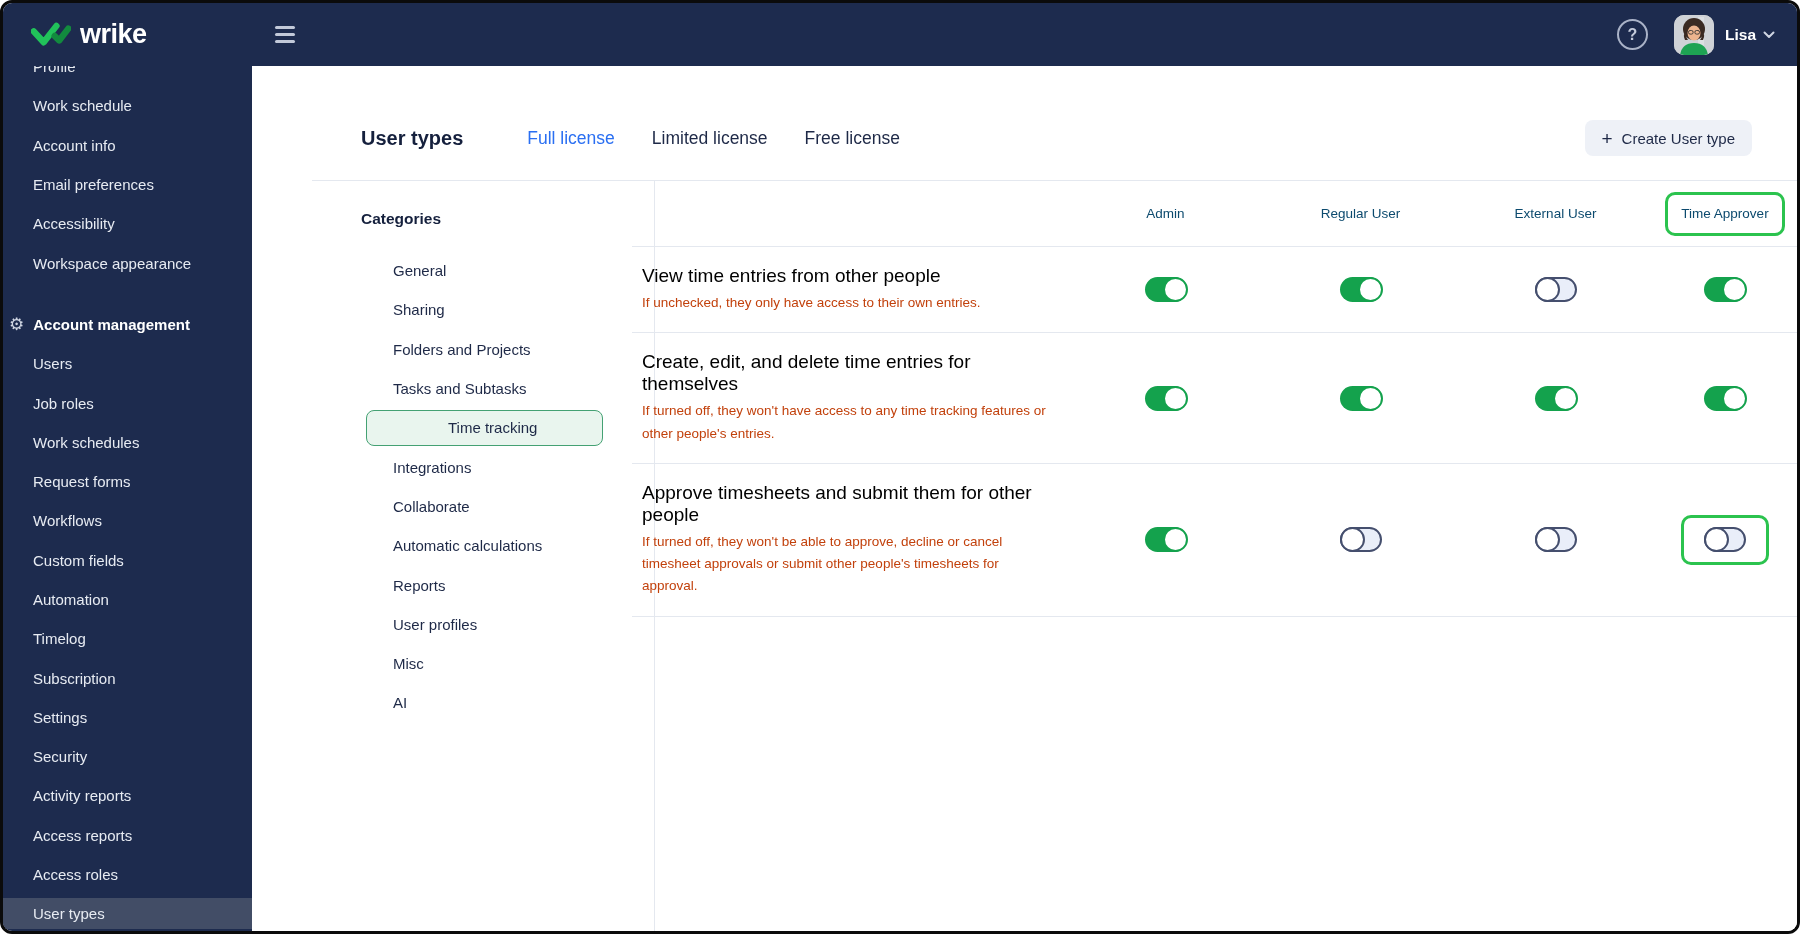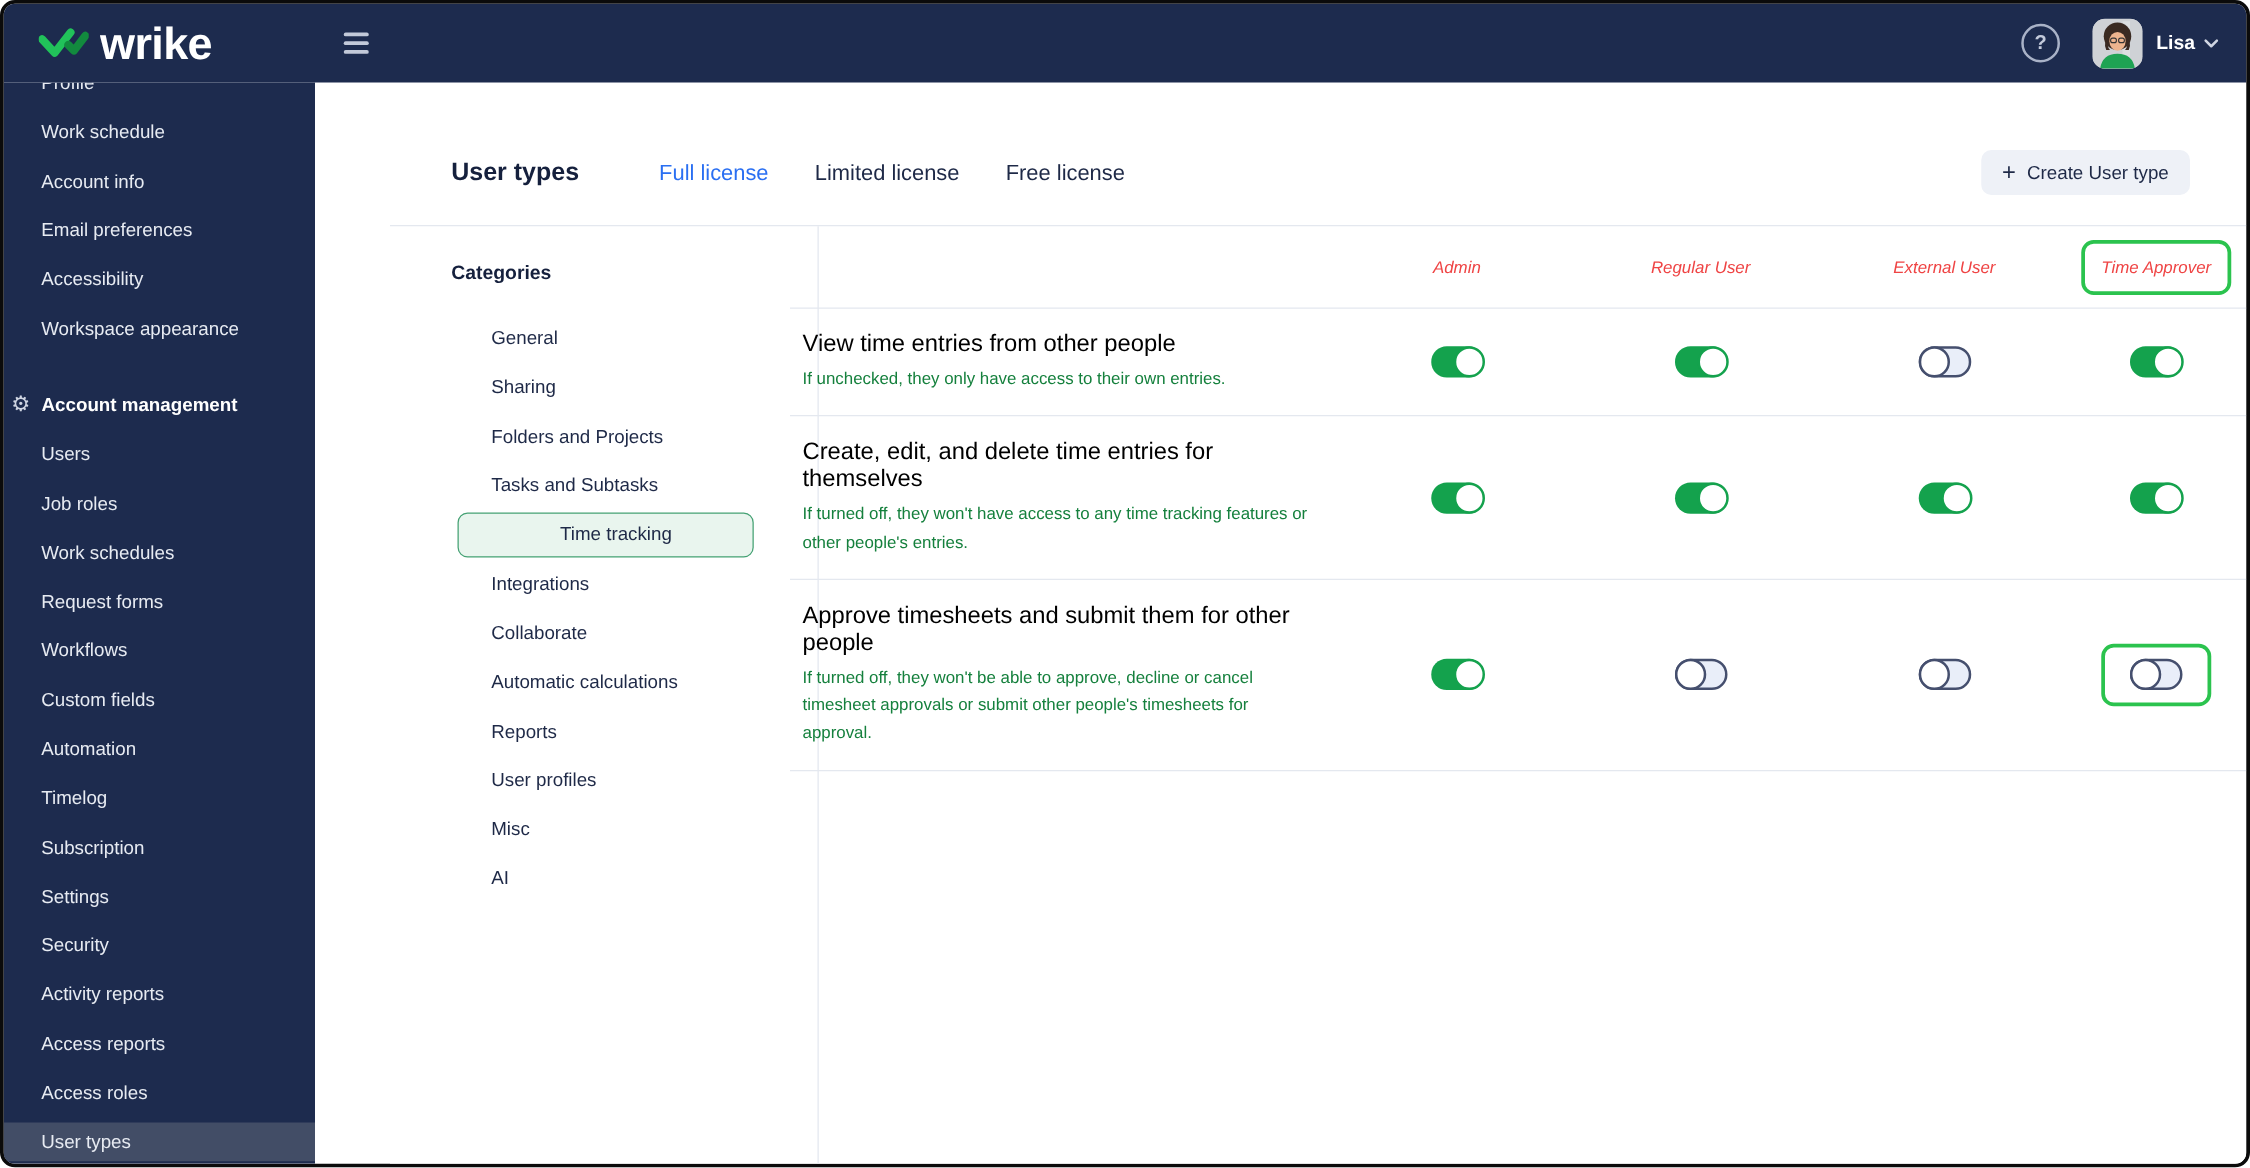--- a/index.html
+++ b/index.html
@@ -4,21 +4,21 @@
 <style>
   html,body{margin:0;padding:0;background:#fff;}
   .window{
     position:relative;width:1800px;height:934px;box-sizing:border-box;
     border:3px solid #0b0b0b;border-radius:12px;overflow:hidden;background:#fff;
     font-family:"Liberation Sans",sans-serif;
   }
   
   .topbar{position:absolute;top:0;left:0;right:0;height:63px;background:#1d2b4e;z-index:5;}
   .logo{position:absolute;left:28px;top:0;height:63px;display:flex;align-items:center;gap:9px;}
-  .logo-text{color:#fff;font-size:36px;font-weight:bold;letter-spacing:-0.5px;}
+  .logo-text{color:#fff;font-size:27px;font-weight:bold;letter-spacing:-0.5px;}
   .hamburger{position:absolute;left:272px;top:23px;width:20px;cursor:pointer;}
   .hamburger span{display:block;width:20px;height:2.6px;background:#c2c9d9;border-radius:2px;margin-bottom:4.5px;}
   .topbar-right{position:absolute;right:22px;top:0;height:63px;display:flex;align-items:center;}
   .help{width:31px;height:31px;border:2px solid #a9b2c7;border-radius:50%;box-sizing:border-box;
         display:flex;align-items:center;justify-content:center;color:#c3cadb;font-size:16px;font-weight:bold;cursor:pointer;}
   .avatar{width:40px;height:40px;border-radius:10px;overflow:hidden;margin-left:26px;cursor:pointer;background:#cfd2d6;}
   .user-name{color:#fff;font-size:15.5px;font-weight:bold;margin-left:11px;cursor:pointer;}
   .chev{margin-left:7px;cursor:pointer;}
   
   .sidebar{position:absolute;top:63px;left:0;width:249px;bottom:0;background:#1d2b4e;overflow:hidden;}
@@ -44,27 +44,27 @@
   .cat-title{position:absolute;top:29px;left:49px;font-weight:bold;font-size:15.5px;color:#15203d;}
   #cat-list{position:absolute;top:70px;left:0;right:0;}
   .cat-item{height:39.3px;display:flex;align-items:center;padding-left:81px;font-size:15px;color:#1e2947;cursor:pointer;box-sizing:border-box;}
   .cat-item.active{height:36px;margin:1.6px 0 1.7px 54px;width:237px;
                    background:#e9f5ee;border:1.5px solid #44a173;border-radius:8px;}
   
   .perm{position:absolute;top:115px;left:320px;right:0;bottom:0;}
   .perm-header,.perm-row{display:grid;grid-template-columns:436px 195px 195px 195px 1fr;}
   .perm-header{height:65px;border-bottom:1px solid #e4e8ef;align-items:center;}
   .col-cell,.toggle-cell{display:flex;justify-content:center;align-items:center;}
-  .col-label{font-size:13.5px;color:#ef4444;font-style:italic;}
+  .col-label{font-size:13.5px;color:#0c4a6e;}
   .col-hilite{display:flex;align-items:center;justify-content:center;height:44px;padding:0 13px;
               border:3px solid #2bc34e;border-radius:10px;box-sizing:border-box;}
   .perm-row{border-bottom:1px solid #e4e8ef;}
   .perm-desc{padding:18px 16px 18px 10px;}
   .perm-title{font-size:19px;color:#000000;margin-bottom:5px;}
-  .perm-sub{font-size:13.5px;color:#15803d;line-height:1.65;max-width:410px;}
+  .perm-sub{font-size:13.5px;color:#c2410c;line-height:1.65;max-width:410px;}
   
   .toggle{position:relative;display:inline-block;width:42px;height:25px;border-radius:13px;box-sizing:border-box;cursor:pointer;}
   .toggle.on{background:#14a24d;}
   .toggle.on .knob{position:absolute;right:-1px;top:0;width:25px;height:25px;border-radius:50%;
                    background:#fff;border:2px solid #14a24d;box-sizing:border-box;}
   .toggle.off{background:#e9eef9;border:2px solid #454f6e;}
   .toggle.off .knob{position:absolute;left:-2px;top:-2px;width:25px;height:25px;border-radius:50%;
                     background:#fff;border:2px solid #454f6e;box-sizing:border-box;}
   .toggle-hilite{display:flex;align-items:center;justify-content:center;width:88px;height:50px;
                  border:3px solid #2bc34e;border-radius:10px;box-sizing:border-box;}

